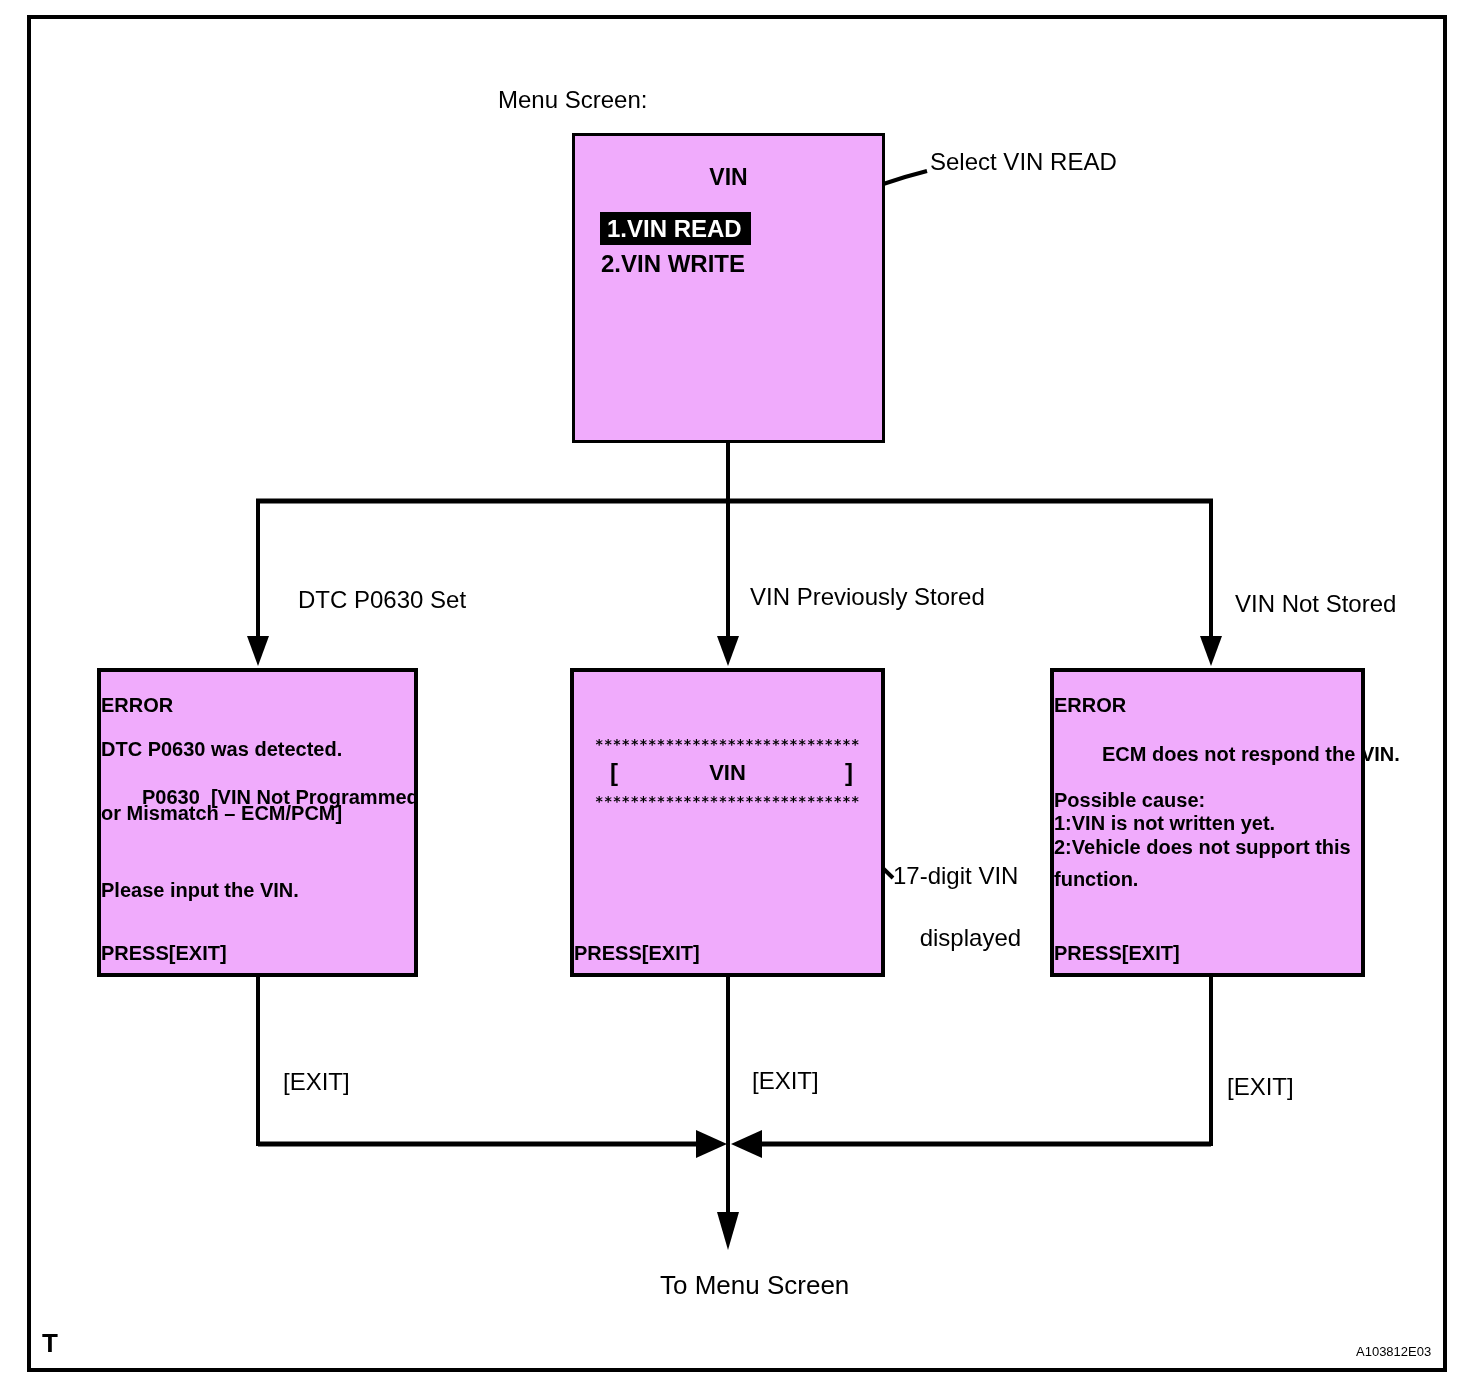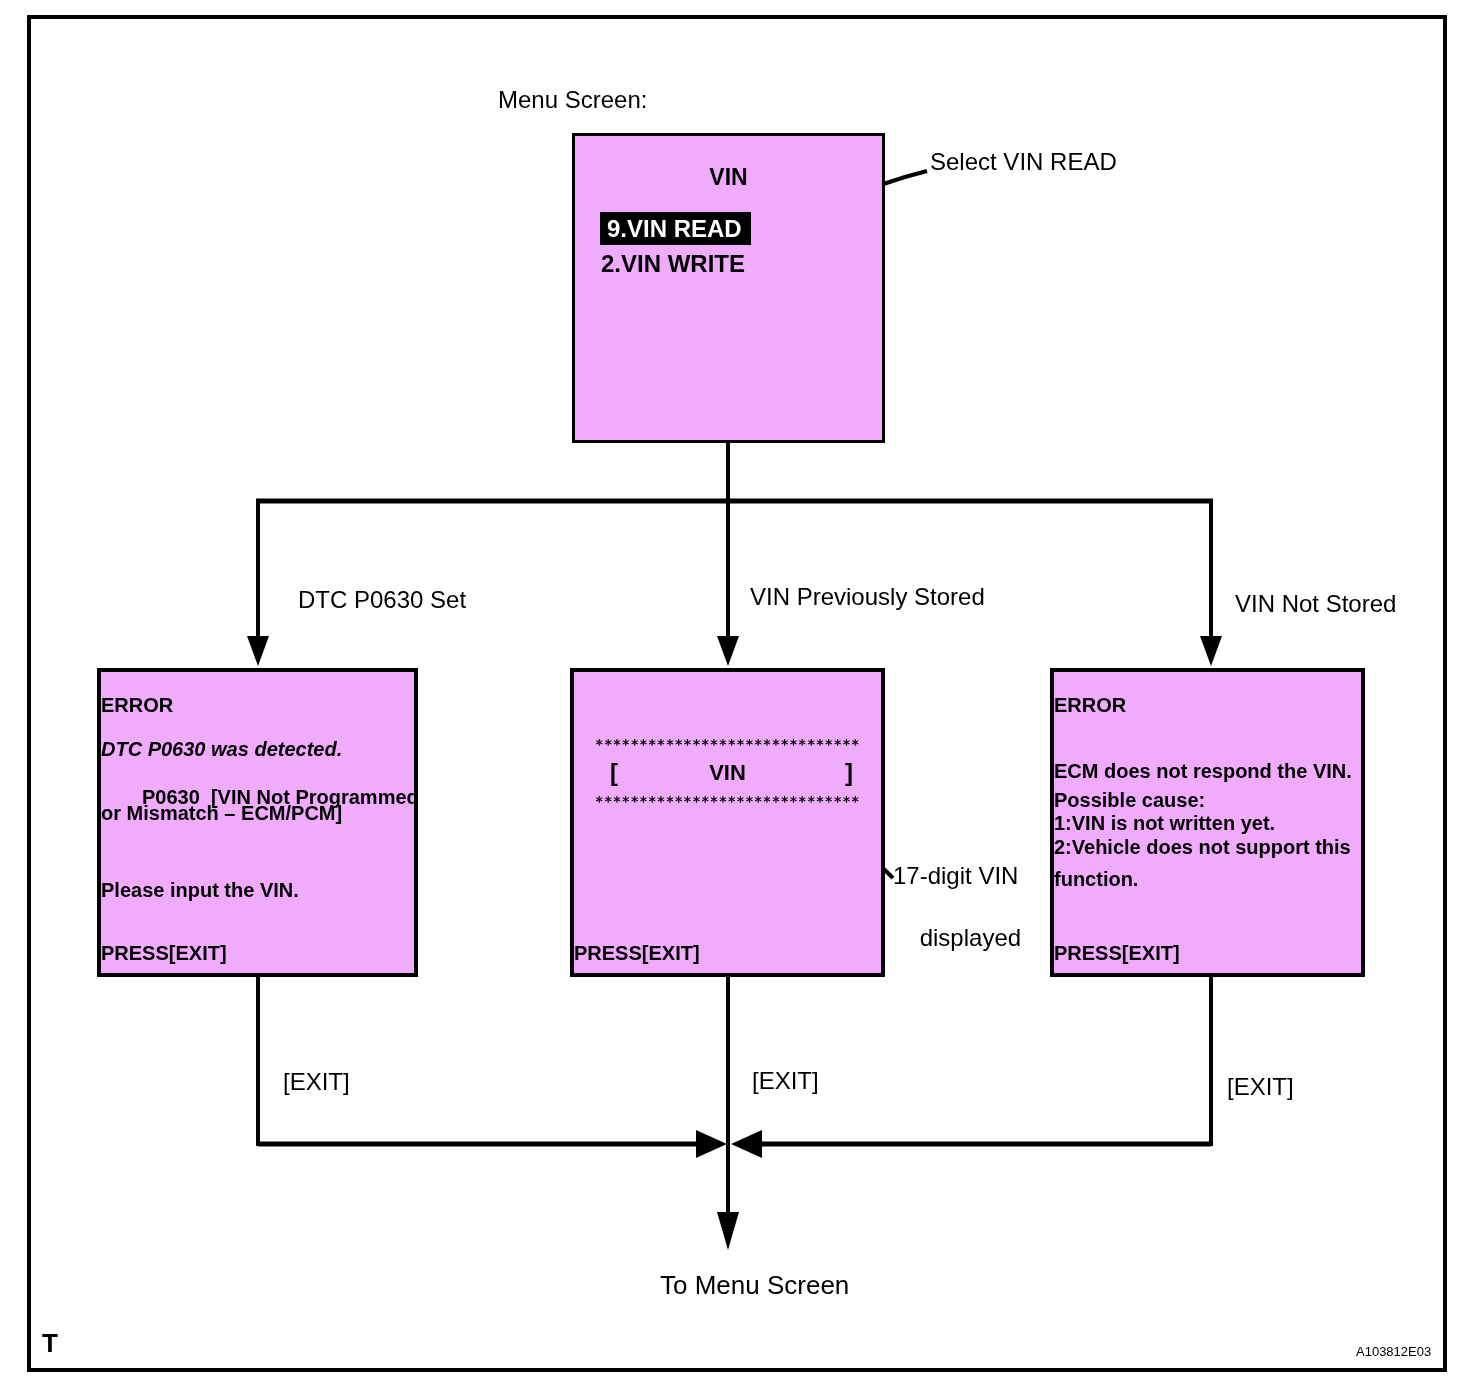--- a/index.html
+++ b/index.html
@@ -167,49 +167,49 @@
     <polygon points="717,1212 739,1212 728,1250"></polygon>
 
     <line x1="783" y1="771" x2="893" y2="878" stroke-width="4"></line>
   </svg>
 
   <div class="note" style="left:498px; top:86px;">Menu Screen:</div>
   <div class="note" style="left:930px; top:148px;">Select VIN READ</div>
 
   <div id="menu-box" class="screen-box" style="left:572px; top:133px; width:313px; height:310px;">
     <div id="menu-title">VIN</div>
-    <div id="menu-item-1">9.VIN READ</div>
+    <div id="menu-item-1">1.VIN READ</div>
     <div id="menu-item-2">2.VIN WRITE</div>
   </div>
 
   <div class="note" style="left:298px; top:586px;">DTC P0630 Set</div>
   <div class="note" style="left:750px; top:583px;">VIN Previously Stored</div>
   <div class="note" style="left:1235px; top:584px;margin-top:6px;">VIN Not Stored</div>
 
   <div class="screen-box" style="left:97px; top:668px; width:321px; height:309px;">
     <div class="box-line" style="top:22px;">ERROR</div>
-    <div class="box-line" style="top:66px;font-style:italic;">DTC P0630 was detected.</div>
+    <div class="box-line" style="top:66px;">DTC P0630 was detected.</div>
     <div class="box-line" style="top:114px;padding-left:41px;">P0630  [VIN Not Programmed</div>
     <div class="box-line" style="top:130px;">or Mismatch – ECM/PCM]</div>
     <div class="box-line" style="top:207px;">Please input the VIN.</div>
     <div class="box-line" style="top:270px;">PRESS[EXIT]</div>
   </div>
 
   <div class="screen-box" style="left:570px; top:668px; width:315px; height:309px;">
     <div class="stars-row" style="top:64px;">******************************</div>
     <div class="bracket" style="left:36px; top:88px;">[</div>
     <div id="vin-center-label" style="top:88px;">VIN</div>
     <div class="bracket" style="right:28px; top:88px;">]</div>
     <div class="stars-row" style="top:121px;">******************************</div>
     <div class="box-line" style="top:270px;">PRESS[EXIT]</div>
   </div>
 
   <div class="screen-box" style="left:1050px; top:668px; width:315px; height:309px;">
     <div class="box-line" style="top:22px;">ERROR</div>
-    <div class="box-line" style="top:88px;">ECM does not respond the VIN.</div>
+    <div class="box-line" style="top:71px;padding-left:48px;">ECM does not respond the VIN.</div>
     <div class="box-line" style="top:117px;">Possible cause:</div>
     <div class="box-line" style="top:140px;">1:VIN is not written yet.</div>
     <div class="box-line" style="top:164px;">2:Vehicle does not support this</div>
     <div class="box-line" style="top:196px;">function.</div>
     <div class="box-line" style="top:270px;">PRESS[EXIT]</div>
   </div>
 
   <div class="note" style="left:893px; top:860px; line-height:31px;"><span>17-digit VIN</span><br>
     <span>displayed</span>
   </div>

